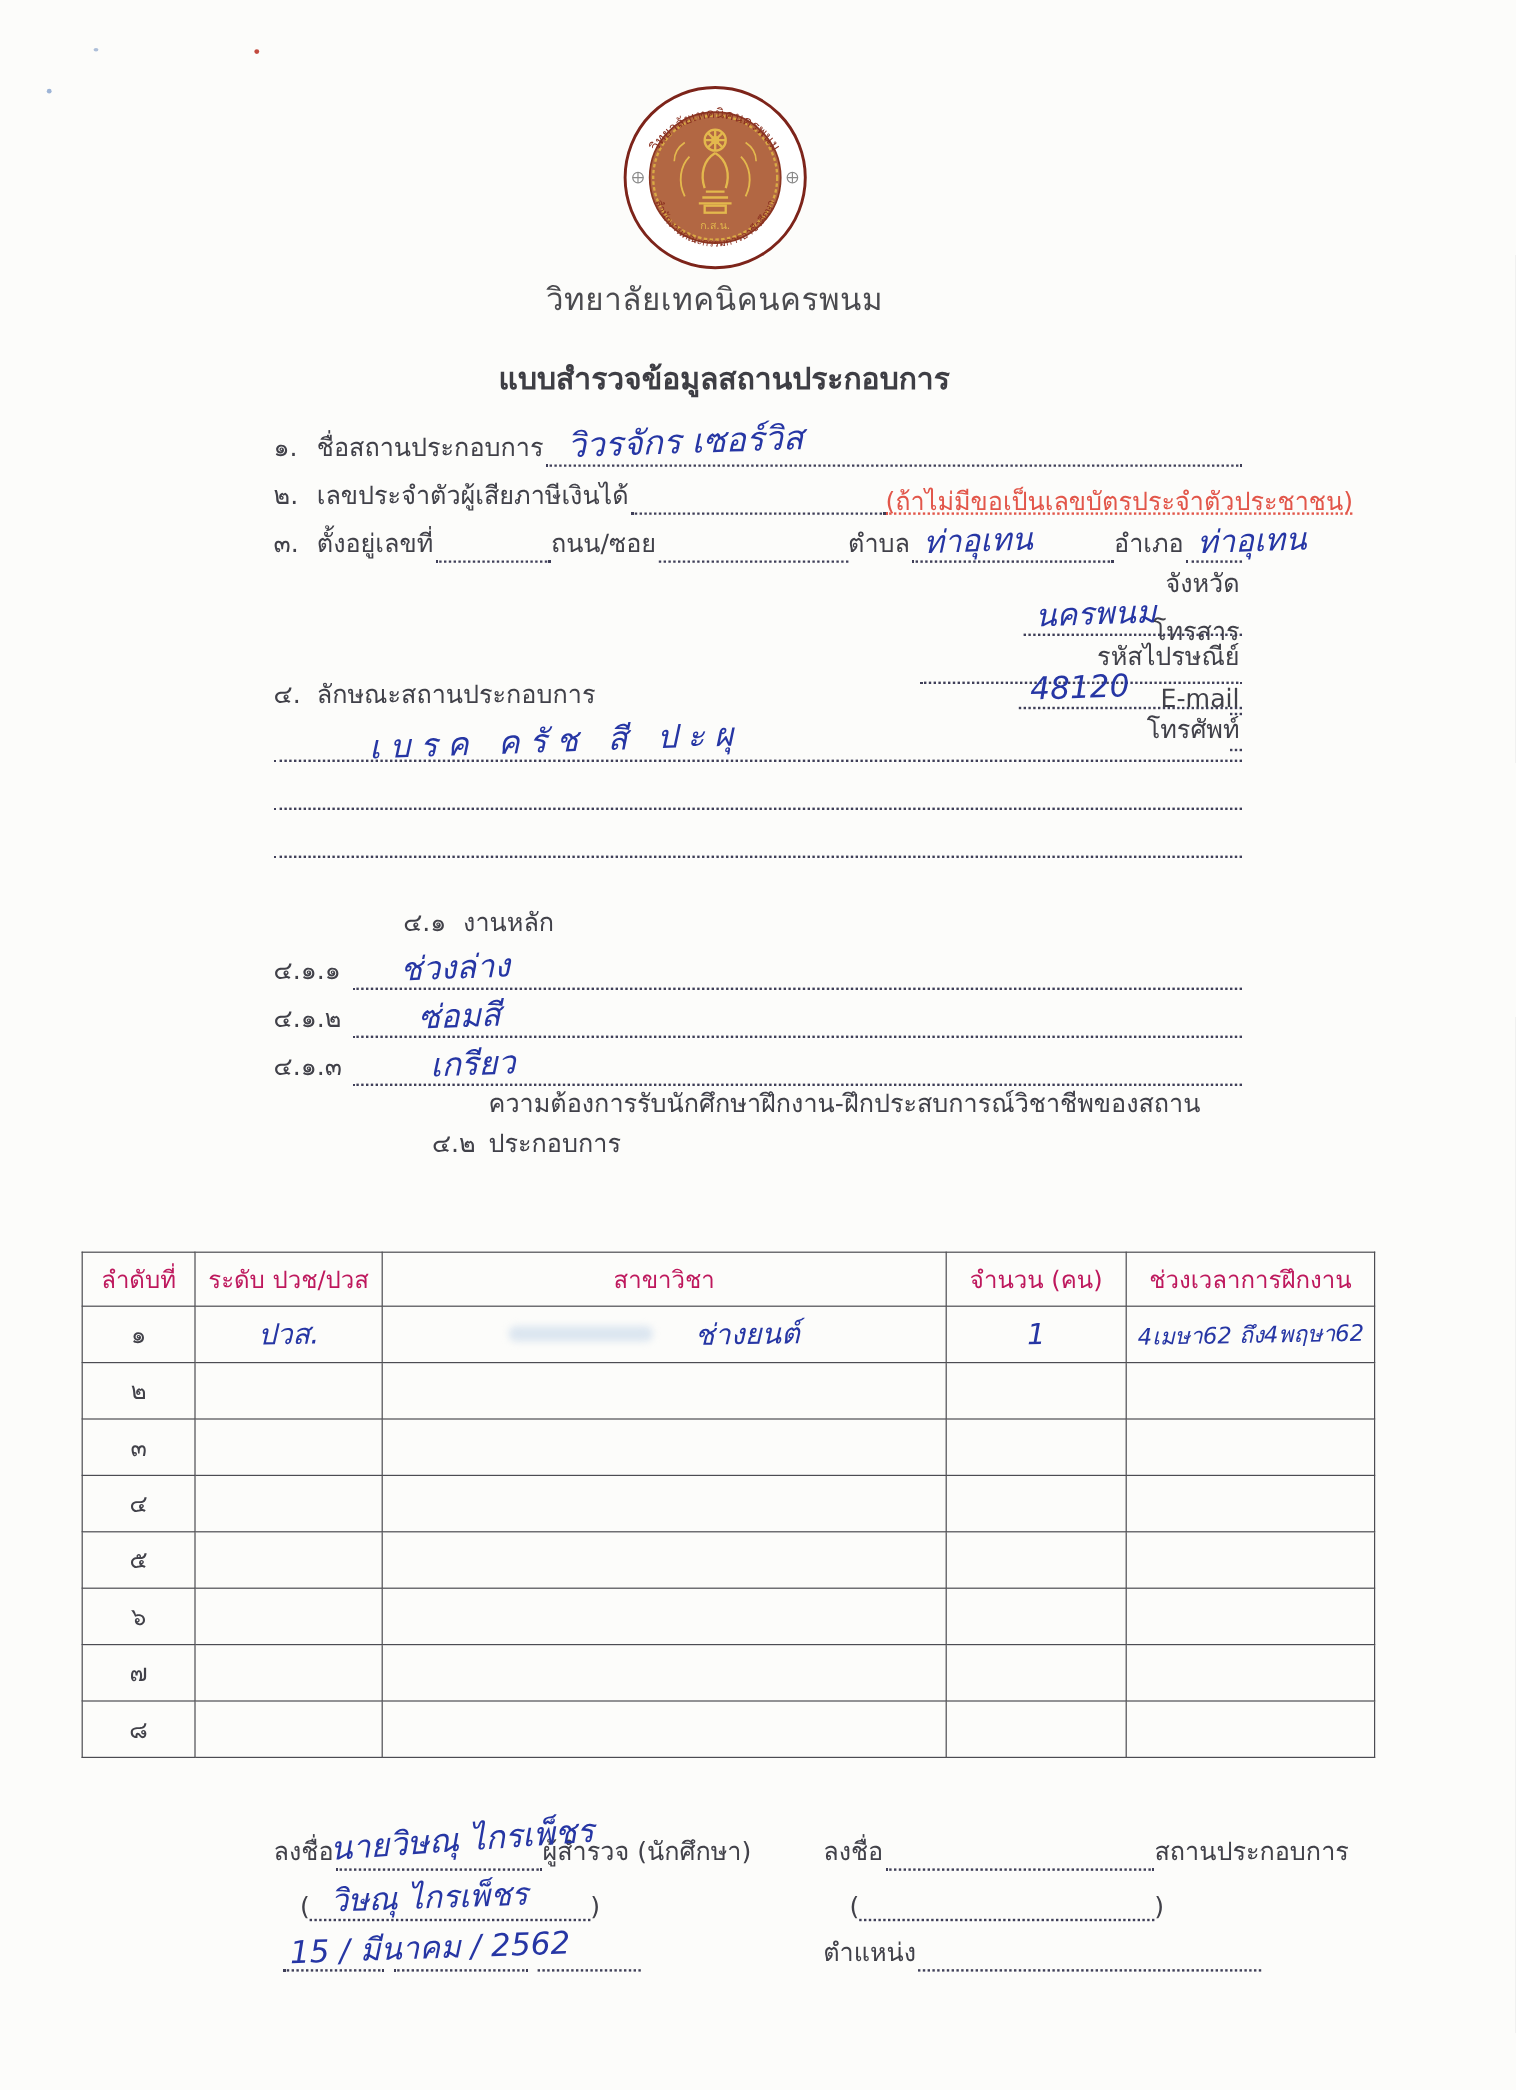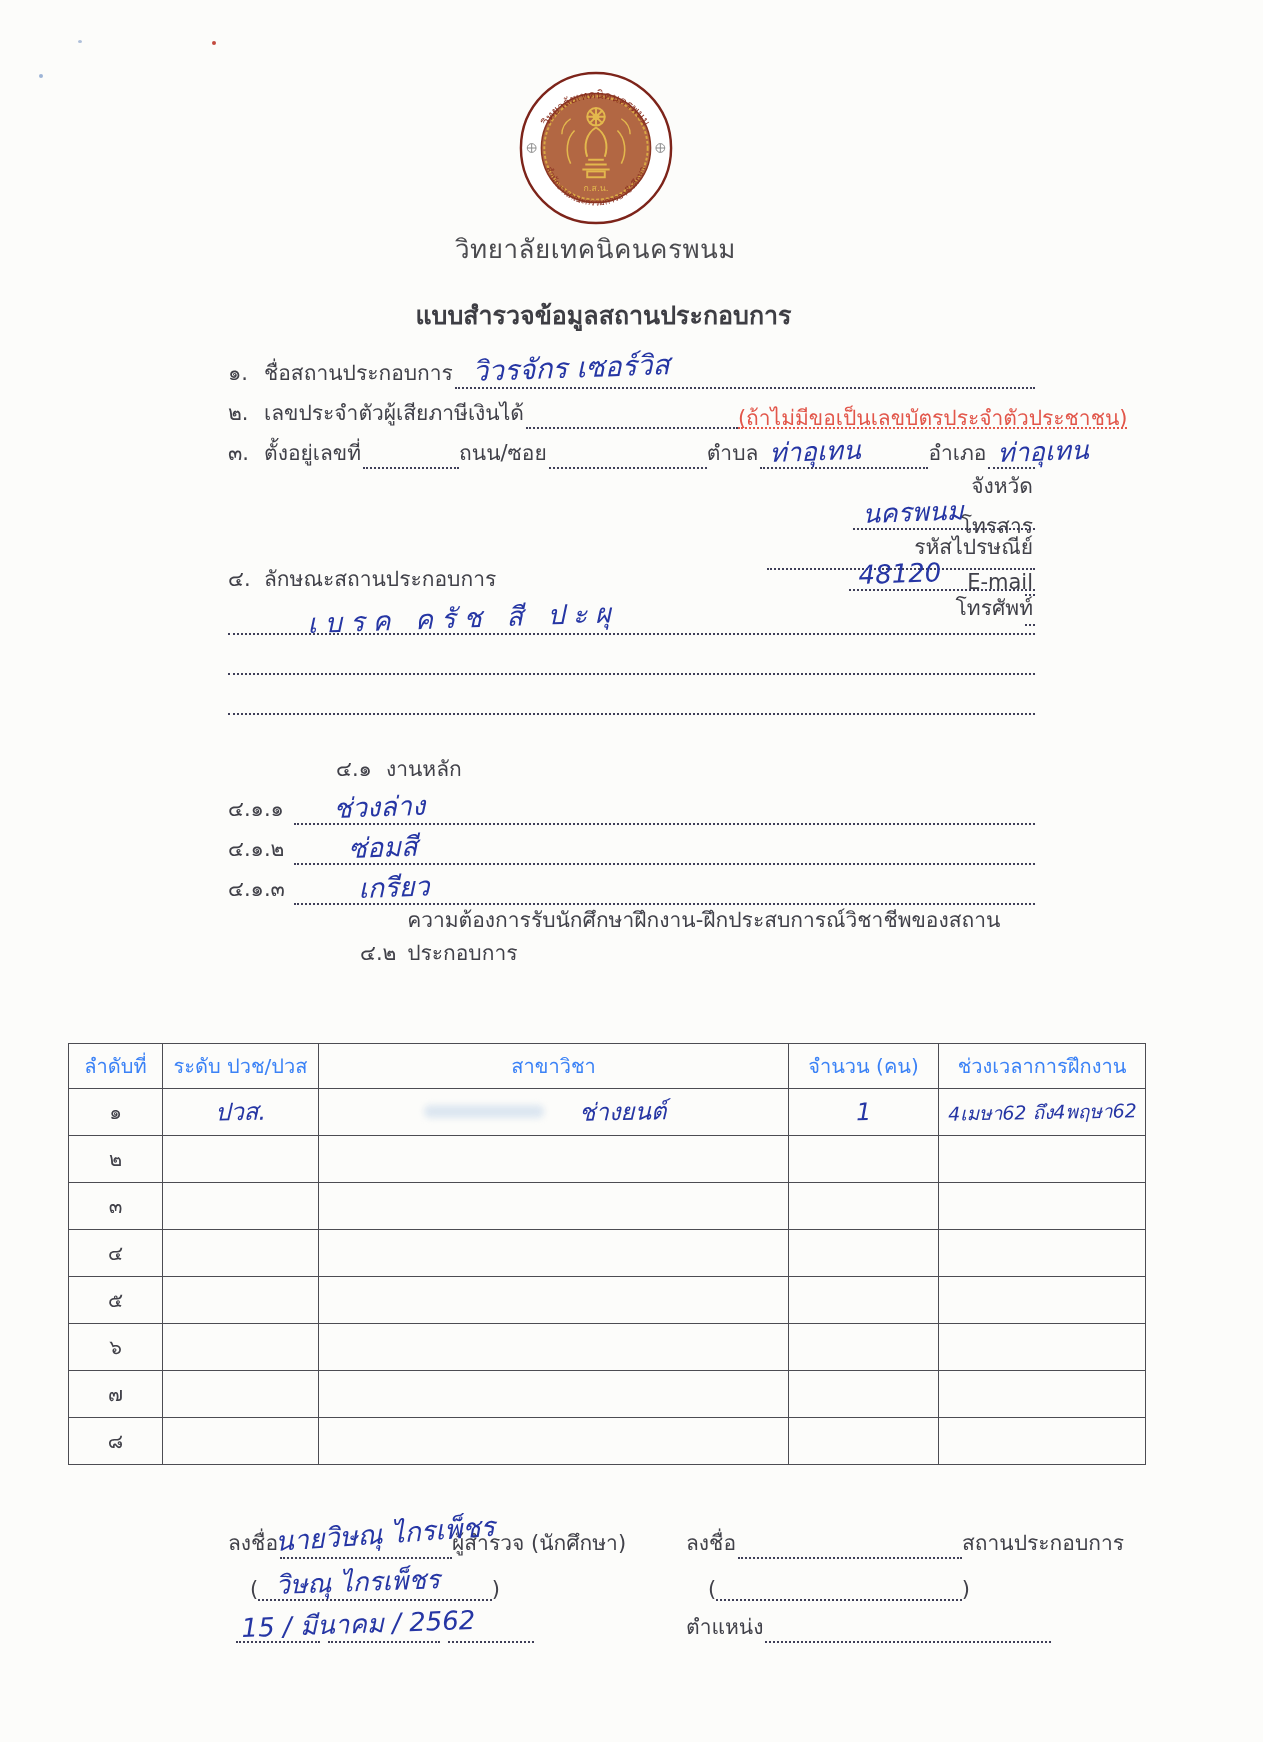--- a/index.html
+++ b/index.html
@@ -28,21 +28,21 @@
   }
   .rednote{color:#e2564a;border-bottom:2px dotted #e2564a;flex:none;height:26px;}
   .ind{margin-left:36px;flex-direction:column;}
   .s41{margin-left:108px;height:44px;display:flex;align-items:flex-end;}
   .s41 .sp{width:14px;}
   .s42{margin-left:132px;height:40px;display:flex;align-items:flex-end;margin-top:24px;}
   
   .tablewrap{margin:74px 0 0 68px;}
   table{border-collapse:collapse;table-layout:fixed;width:1077px;}
   th,td{border:1.7px solid #4c4c52;font-size:20px;text-align:center;padding:0;position:relative;}
-  th{height:44px;font-weight:normal;color:#3b82f6;}
+  th{height:44px;font-weight:normal;color:#be185d;}
   td{height:46px;}
   .td-hand{color:#2636a4;font-style:italic;font-size:24px;transform:rotate(-1deg);display:inline-block;line-height:1;}
   .td-hand.small{font-size:19px;transform:rotate(-1deg);}
   .major-cell{text-align:left;padding-left:150px;}
   .smudge{position:absolute;left:105px;top:16px;width:120px;height:13px;background:#dce6f0;filter:blur(3px);border-radius:6px;}
   
   .sig{display:flex;margin:52px 0 0 228px;font-size:21px;}
   .sigcol{white-space:nowrap;}
   .sigcol.left{width:432px;flex:none;}
   .sigcol.right{margin-left:26px;flex:none;width:400px;}

